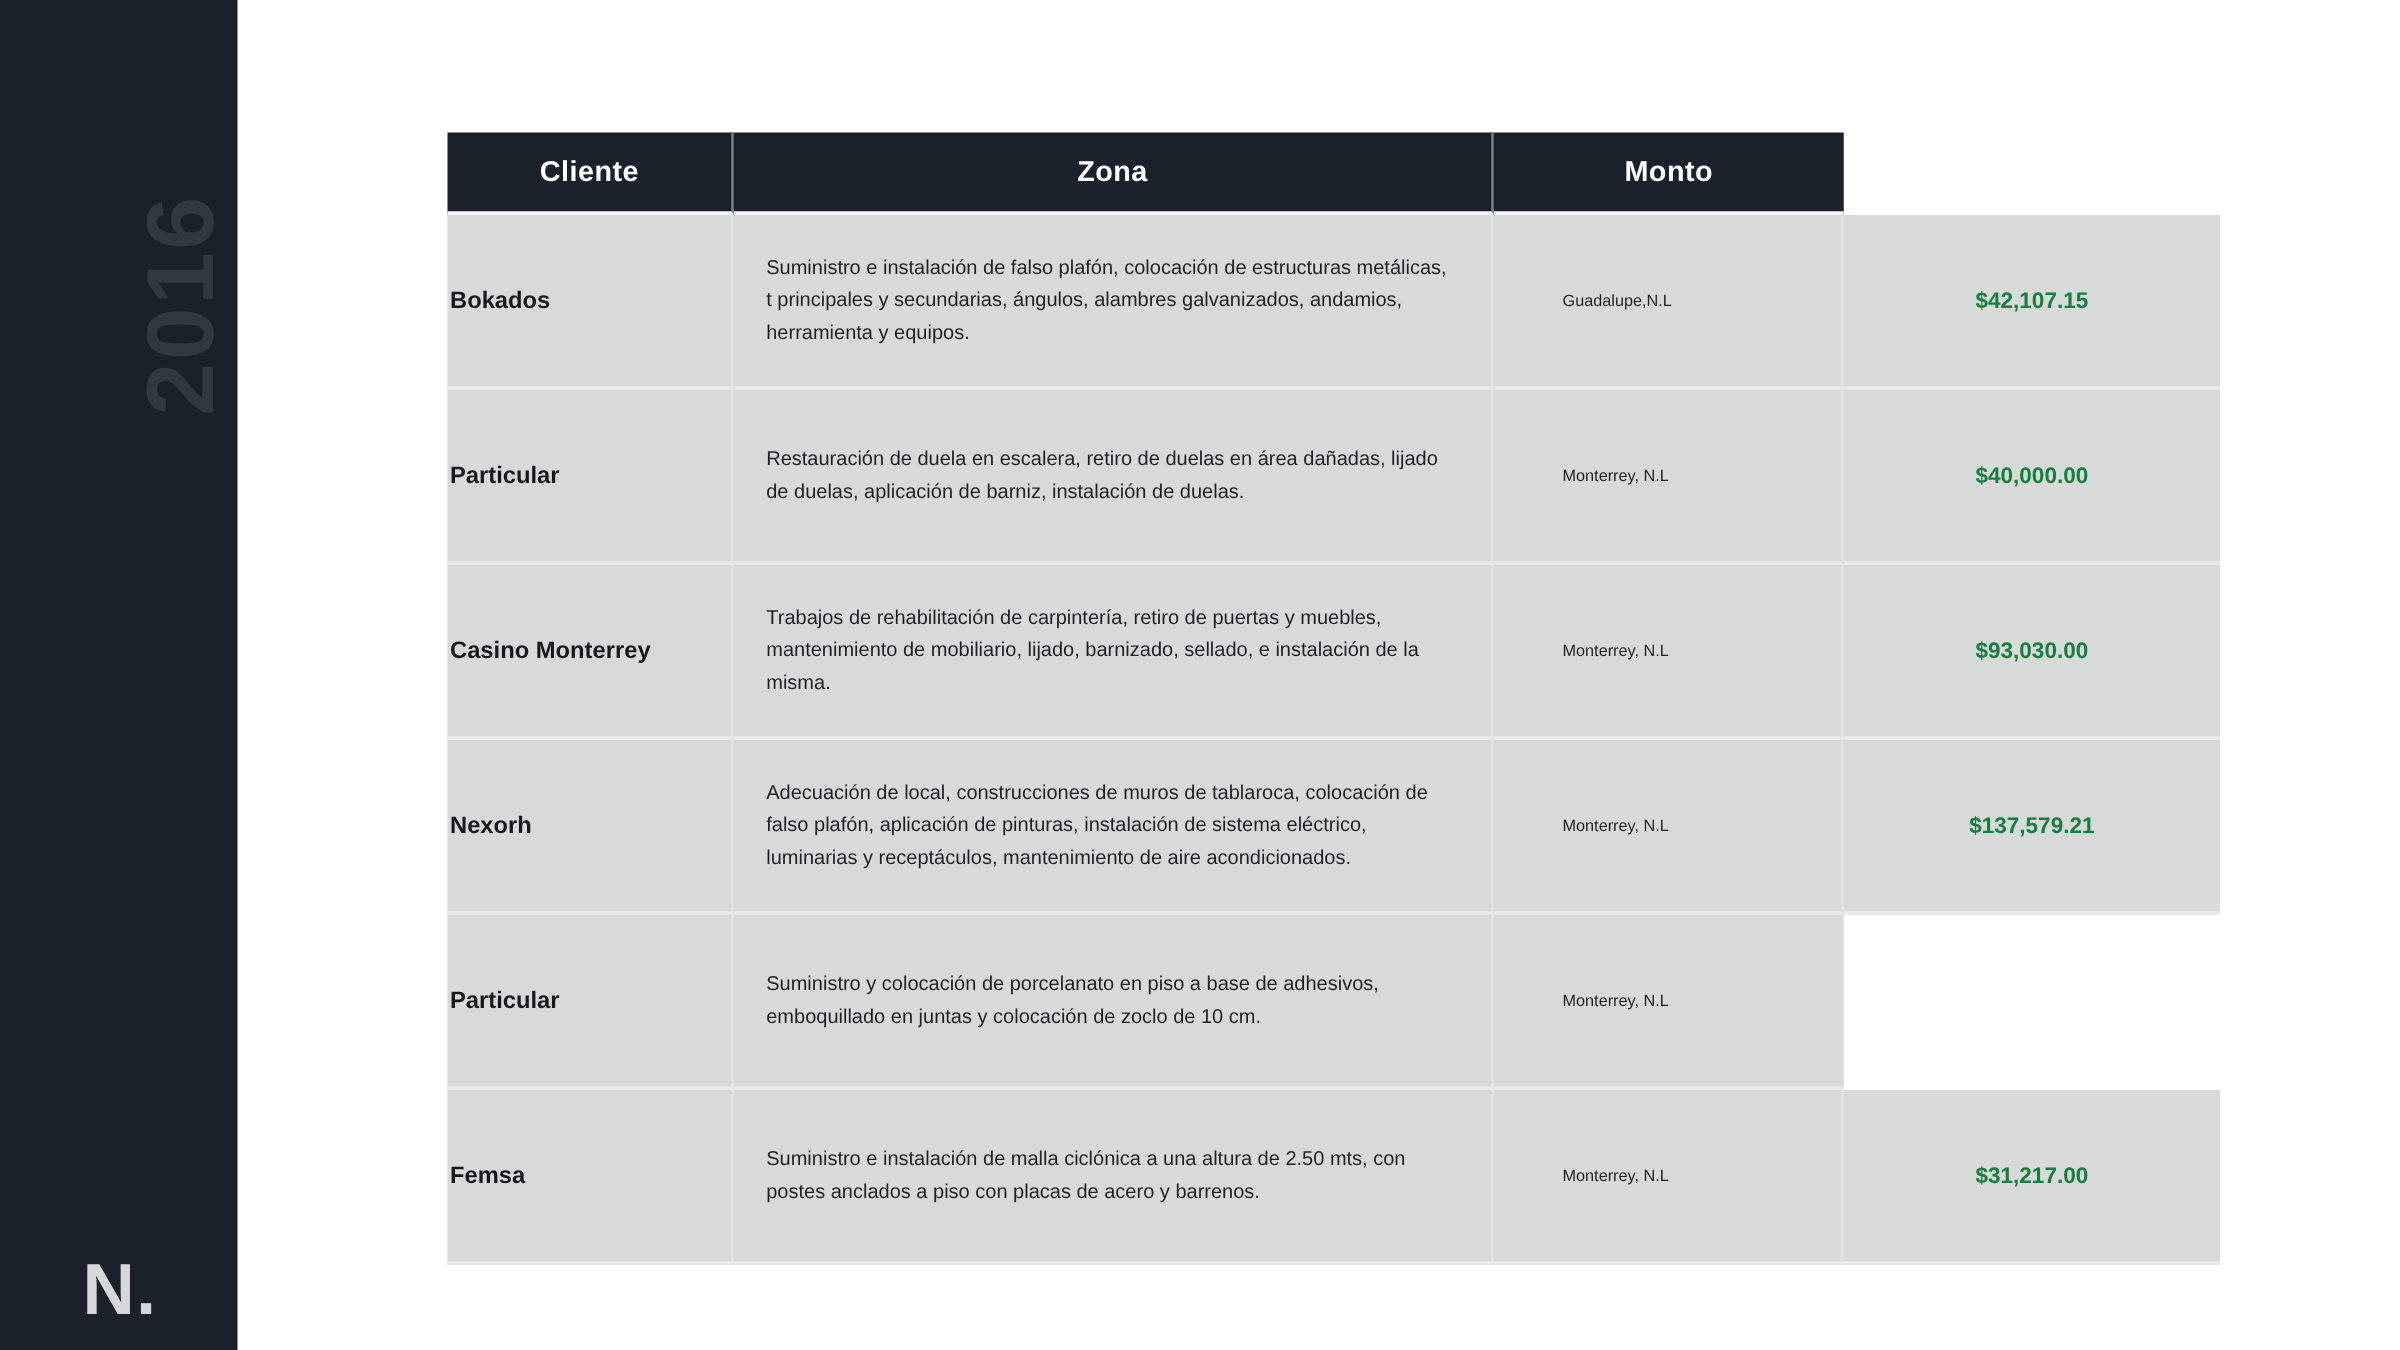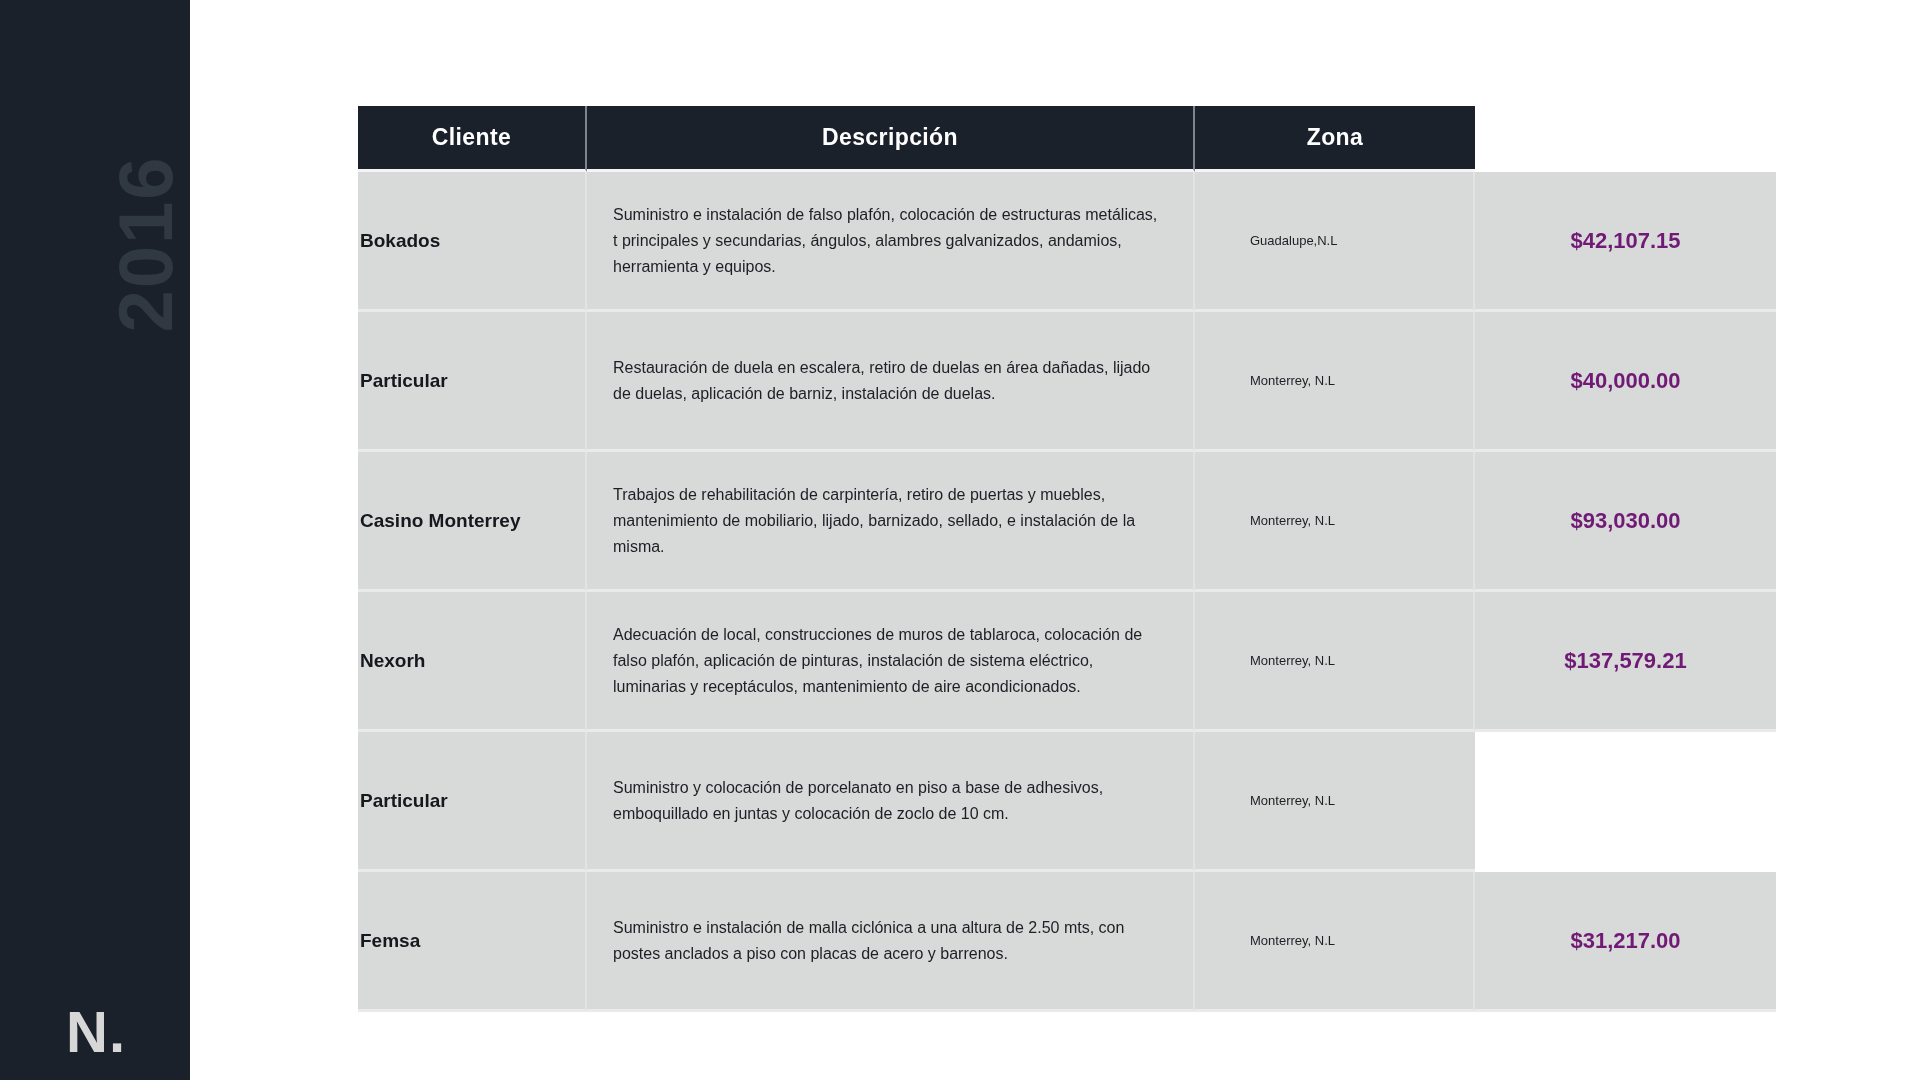--- a/index.html
+++ b/index.html
@@ -90,39 +90,39 @@
     font-size:16px;
     line-height:26px;
   }
   .cell.zona{
     padding-left:55px;
     font-size:13px;
   }
   .cell.monto{
     justify-content:center;
     font-weight:700;
-    font-size:22px;
-    color:#701a75;
+    font-size:18px;
+    color:#15803d;
   }
 </style>
 </head>
 <body>
 
 <div class="stage">
 
   <div class="sidebar">
     <div class="year-vertical">2016</div>
     <div class="logo">N.</div>
   </div>
 
   <div class="table-wrap">
     <div class="trow thead">
       <div class="hcell">Cliente</div>
-      <div class="hcell">Descripción</div>
       <div class="hcell">Zona</div>
+      <div class="hcell">Monto</div>
     </div>
     <div id="table-body">
   <div class="trow tbody-row">
     <div class="cell cliente">Bokados</div>
     <div class="cell desc">Suministro e instalación de falso plafón, colocación de estruc­turas metálicas, t principales y secundarias, ángulos, alambres galvanizados, andamios, herramienta y equipos.</div>
     <div class="cell zona">Guadalupe,N.L</div>
     <div class="cell monto">$42,107.15</div>
   </div>
 
   <div class="trow tbody-row">

